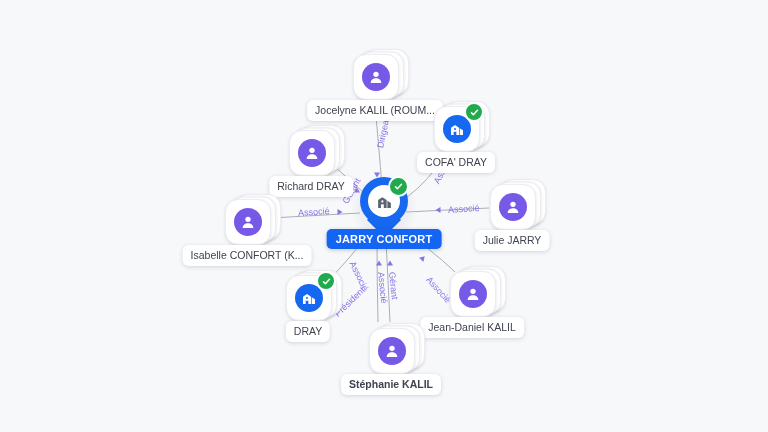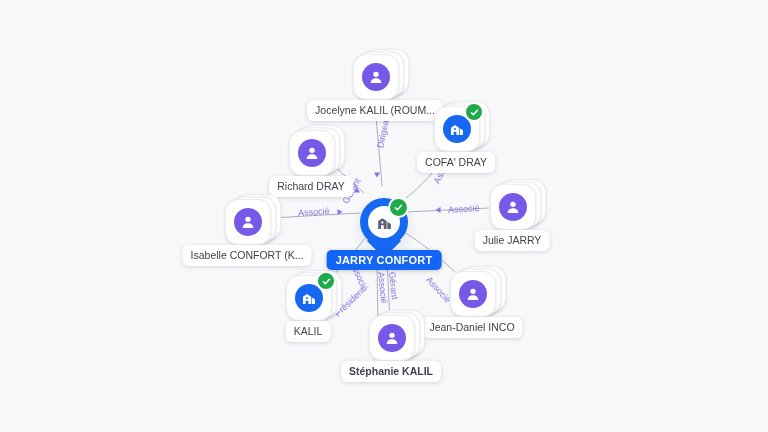--- a/index.html
+++ b/index.html
@@ -221,23 +221,23 @@
           <div class="card s2"></div>
           <div class="glyph">
             <div class="disc person">
               <svg width="16" height="16" viewBox="0 0 24 24" fill="#ffffff">
                 <circle cx="12" cy="8" r="4"></circle>
                 <path d="M4 21c0-4.2 3.6-7 8-7s8 2.8 8 7z"></path>
               </svg>
             </div>
           </div>
         </div>
-        <div class="chip">Jean-Daniel INCO</div>
-      </div>
-      <div class="node" style="left: 391px; top: 337px; font-weight: bold;">
+        <div class="chip">Jean-Daniel KALIL</div>
+      </div>
+      <div class="node" style="left: 391px; top: 350px; font-weight: bold;">
         <div class="stack">
           <div class="card s3"></div>
           <div class="card s2"></div>
           <div class="glyph">
             <div class="disc person">
               <svg width="16" height="16" viewBox="0 0 24 24" fill="#ffffff">
                 <circle cx="12" cy="8" r="4"></circle>
                 <path d="M4 21c0-4.2 3.6-7 8-7s8 2.8 8 7z"></path>
               </svg>
             </div>
@@ -256,25 +256,25 @@
                 <circle cx="9" cy="12" r="1.5" fill="#1668f0"></circle>
               </svg>
             </div>
             <div class="verified">
               <svg width="9" height="9" viewBox="0 0 24 24" fill="none" stroke="#ffffff" stroke-width="4" stroke-linecap="round" stroke-linejoin="round">
                 <path d="M4 13l5 5L20 6"></path>
               </svg>
             </div>
           </div>
         </div>
-        <div class="chip">KALIL</div>
+        <div class="chip">DRAY</div>
       </div>
     </div>
 
-  <div class="focus" id="focus-node" style="left: 384px; top: 228px; text-align: center;">
+  <div class="focus" id="focus-node" style="left: 384px; top: 207px; text-align: center;">
     <div class="halo"></div>
     <div class="pin">
       <div class="pin-tip"></div>
       <div class="pin-body"></div>
       <div class="pin-hole">
         <svg width="17" height="17" viewBox="0 0 24 24" fill="#5b6270" aria-hidden="true">
           <path d="M3 21V10l6-4 6 4v11h-4v-5H7v5H3zm13 0V11l5 3v7h-5z"></path>
           <circle cx="9" cy="12" r="1.6" fill="#ffffff"></circle>
         </svg>
       </div>

